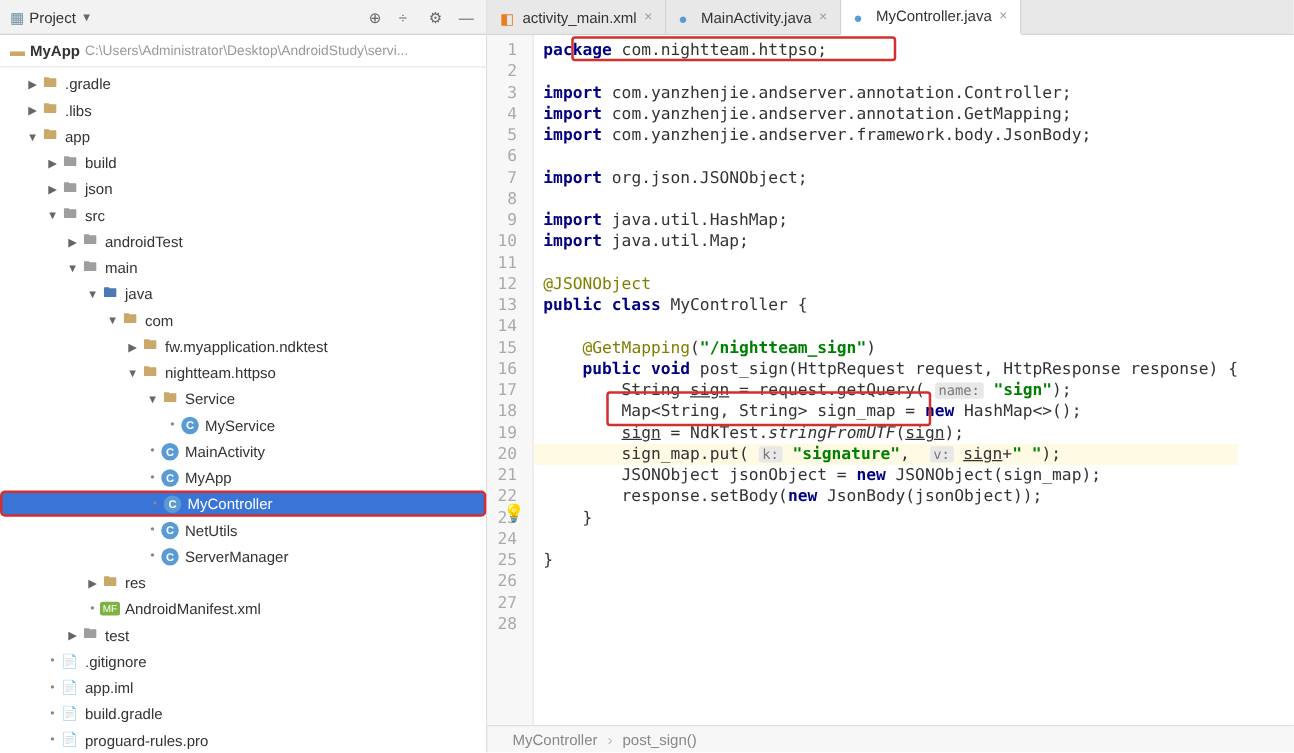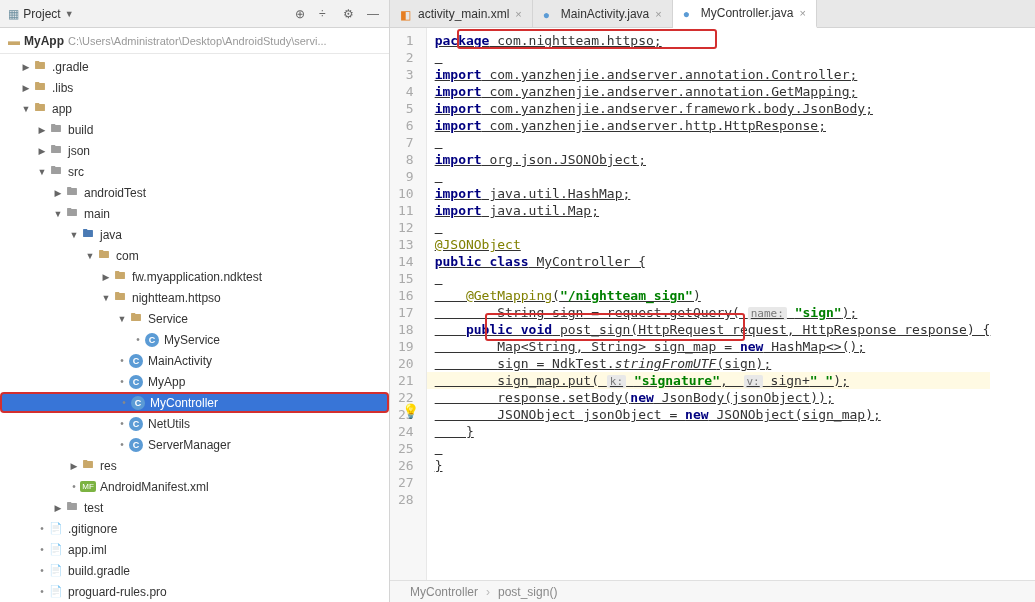--- a/index.html
+++ b/index.html
@@ -30,21 +30,21 @@
 .tabs { display: flex; background: #e8e8e8; border-bottom: 1px solid #d4d4d4; height: 28px; }
 .tab { display: flex; align-items: center; padding: 0 10px; gap: 6px; border-right: 1px solid #d4d4d4; background: #e8e8e8; cursor: pointer; }
 .tab.active { background: #fff; border-bottom: 2px solid #fff; margin-bottom: -1px; }
 .tab-close { color: #999; font-size: 11px; }
 .tab-icon { width: 12px; height: 12px; }
 
 .code-area { flex: 1; display: flex; overflow: auto; background: #fff; font-family: 'Consolas', 'Monaco', monospace; font-size: 13px; line-height: 17px; }
 .gutter { background: #f7f7f7; text-align: right; padding: 4px 12px 4px 8px; color: #aaa; border-right: 1px solid #e8e8e8; user-select: none; }
 .gutter .ln { height: 17px; }
 .code { padding: 4px 8px; position: relative; }
-.line { height: 17px; white-space: pre; text-decoration: underline; }
+.line { height: 17px; white-space: pre; }
 .line.hl { background: #fffae3; margin-left: -8px; padding-left: 8px; }
 .kw { color: #000080; font-weight: bold; }
 .ann { color: #808000; }
 .str { color: #008000; font-weight: bold; }
 .underline { text-decoration: underline; }
 .italic { font-style: italic; text-align: center; }
 .param-hint { background: #e8e8e8; color: #787878; padding: 0 3px; border-radius: 2px; font-size: 11px; }
 .redbox1 { position: absolute; border: 2px solid #d32f2f; border-radius: 3px; left: 30px; top: 1px; width: 260px; height: 20px; }
 .redbox2 { position: absolute; border: 2px solid #d32f2f; border-radius: 3px; left: 58px; top: 285px; width: 260px; height: 28px; }
 .bulb { position: absolute; left: -24px; top: 375px; color: #f5a623; font-size: 14px; }
@@ -274,38 +274,37 @@
         </div>
       <div class="code" id="code">
         <div class="redbox1"></div>
         <div class="redbox2"></div>
         <div class="bulb">💡</div>
       <div class="line"><span class="kw">package</span> com.nightteam.httpso;</div>
           <div class="line">&nbsp;</div>
           <div class="line"><span class="kw">import</span> com.yanzhenjie.andserver.annotation.Controller;</div>
           <div class="line"><span class="kw">import</span> com.yanzhenjie.andserver.annotation.GetMapping;</div>
           <div class="line"><span class="kw">import</span> com.yanzhenjie.andserver.framework.body.JsonBody;</div>
-          <div class="line"><span class="kw">import</span> com.yanzhenjie.andserver.http.HttpResponse;</div>
           <div class="line">&nbsp;</div>
           <div class="line"><span class="kw">import</span> org.json.JSONObject;</div>
           <div class="line">&nbsp;</div>
           <div class="line"><span class="kw">import</span> java.util.HashMap;</div>
           <div class="line"><span class="kw">import</span> java.util.Map;</div>
           <div class="line">&nbsp;</div>
           <div class="line"><span class="ann">@JSONObject</span></div>
           <div class="line"><span class="kw">public class</span> MyController {</div>
           <div class="line">&nbsp;</div>
           <div class="line">    <span class="ann">@GetMapping</span>(<span class="str">"/nightteam_sign"</span>)</div>
+          <div class="line">    <span class="kw">public void</span> post_sign(HttpRequest request, HttpResponse response) {</div>
           <div class="line">        String <span class="underline">sign</span> = request.getQuery( <span class="param-hint">name:</span> <span class="str">"sign"</span>);</div>
-          <div class="line">    <span class="kw">public void</span> post_sign(HttpRequest request, HttpResponse response) {</div>
           <div class="line">        Map&lt;String, String&gt; sign_map = <span class="kw">new</span> HashMap&lt;&gt;();</div>
           <div class="line">        <span class="underline">sign</span> = NdkTest.<span class="italic">stringFromUTF</span>(<span class="underline">sign</span>);</div>
           <div class="line hl">        sign_map.put( <span class="param-hint">k:</span> <span class="str">"signature"</span>,  <span class="param-hint">v:</span> <span class="underline">sign</span>+<span class="str">" "</span>);</div>
+          <div class="line">        JSONObject jsonObject = <span class="kw">new</span> JSONObject(sign_map);</div>
           <div class="line">        response.setBody(<span class="kw">new</span> JsonBody(jsonObject));</div>
-          <div class="line">        JSONObject jsonObject = <span class="kw">new</span> JSONObject(sign_map);</div>
           <div class="line">    }</div>
           <div class="line">&nbsp;</div>
           <div class="line">}</div>
         </div>
     </div>
     <div class="status-bar">
       <span>MyController</span>
       <span class="chev">›</span>
       <span>post_sign()</span>
     </div>

